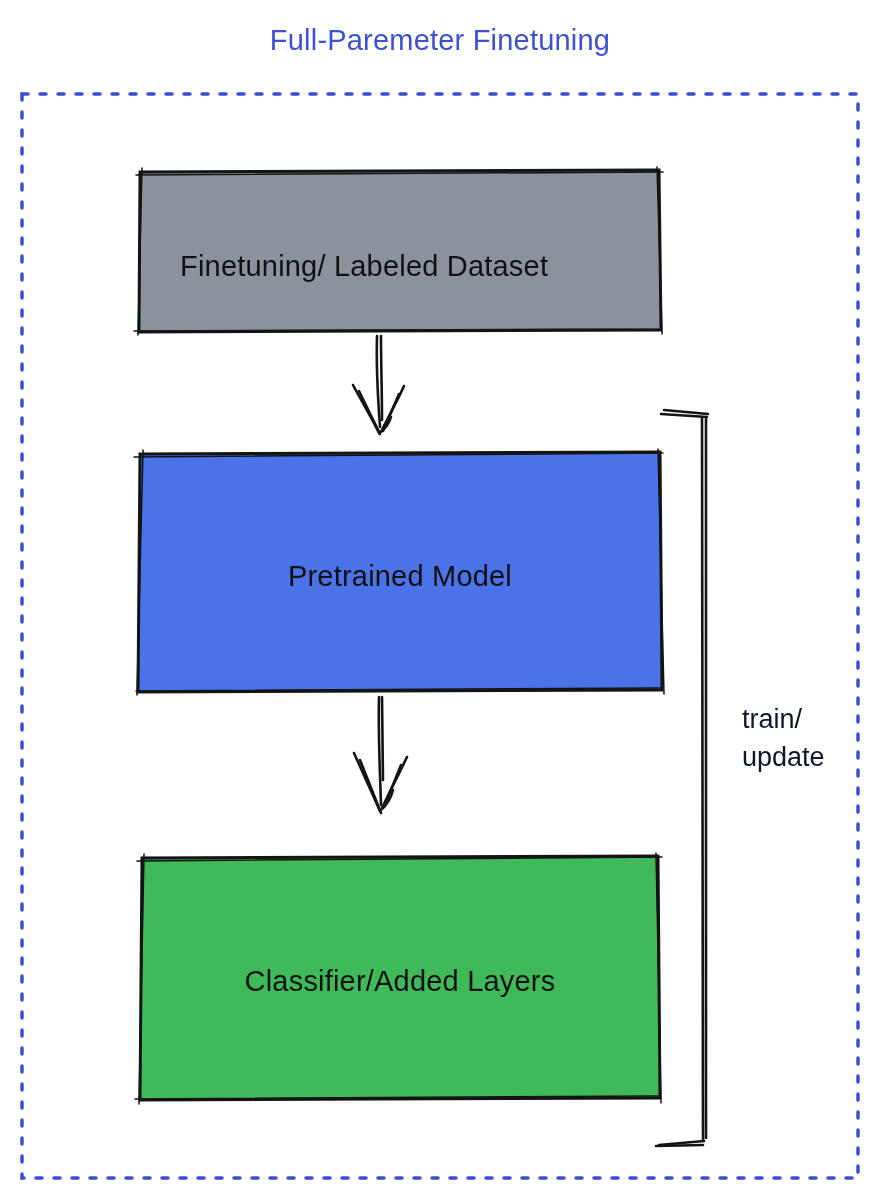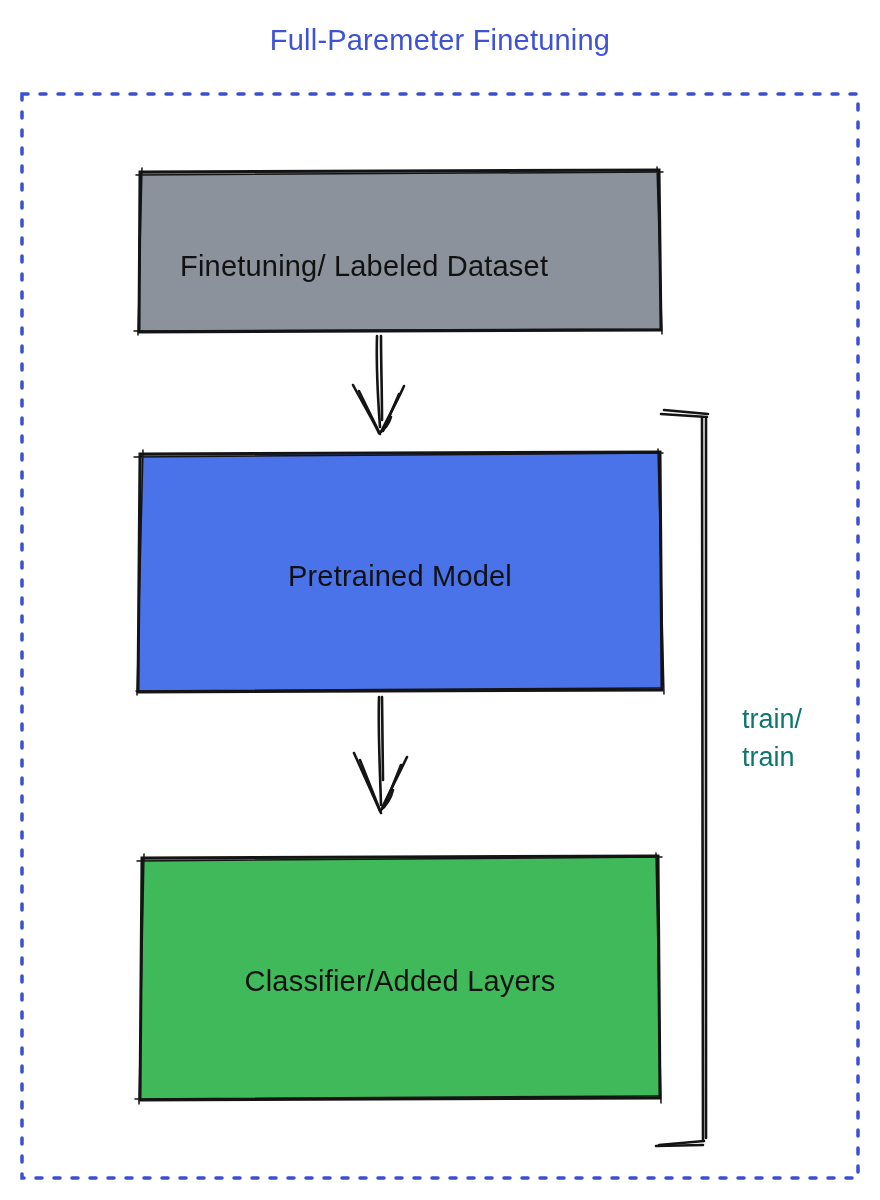--- a/index.html
+++ b/index.html
@@ -55,21 +55,21 @@
   .label-classifier {
     left: 140px; top: 856px; width: 520px; height: 244px;
     padding-top: 6px;
   }
   .train-update-label {
     position: absolute;
     left: 742px;
     top: 700px;
     font-size: 27px;
     line-height: 38px;
-    color: #0f766e;
+    color: #0f172a;
     white-space: nowrap;
   }
 </style>
 </head>
 <body>
 
 <div class="canvas">
 
   <div class="diagram-title">Full-Paremeter Finetuning</div>
 
@@ -123,16 +123,16 @@
   </svg>
 
   <div class="box-label label-dataset">Finetuning/ Labeled Dataset</div>
 
   <div class="box-label label-classifier">Classifier/Added Layers</div>
 
   <div class="box-label label-pretrained">Pretrained Model</div>
 
   <div class="train-update-label">
     <div>train/</div>
-    <div>train</div>
+    <div>update</div>
   </div>
 
 </div>
 
 </body></html>

